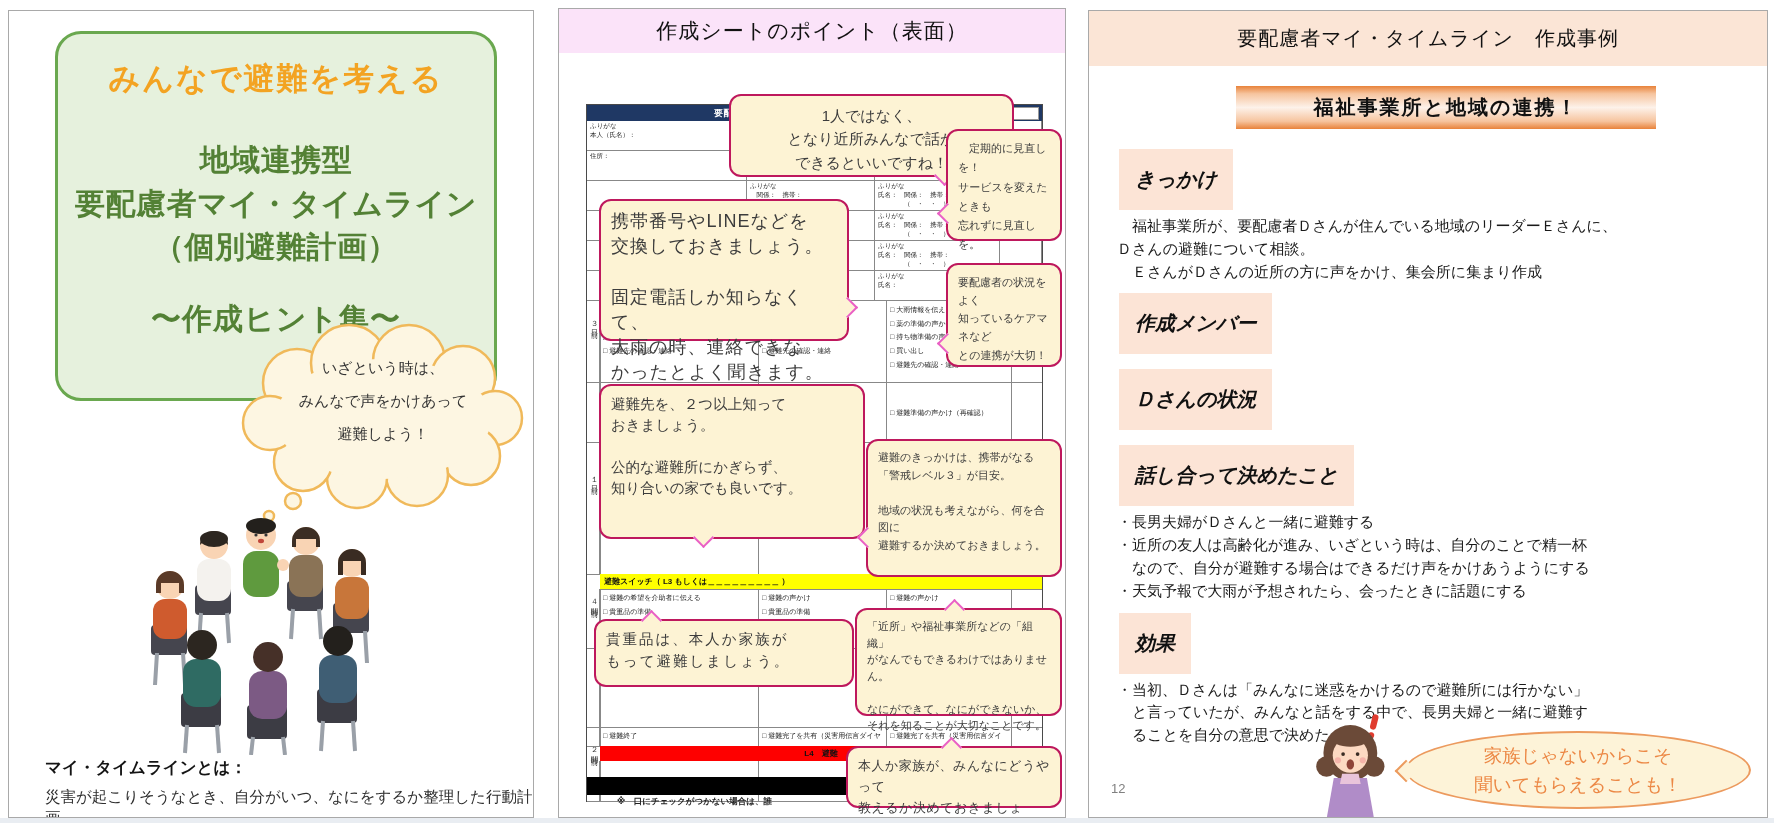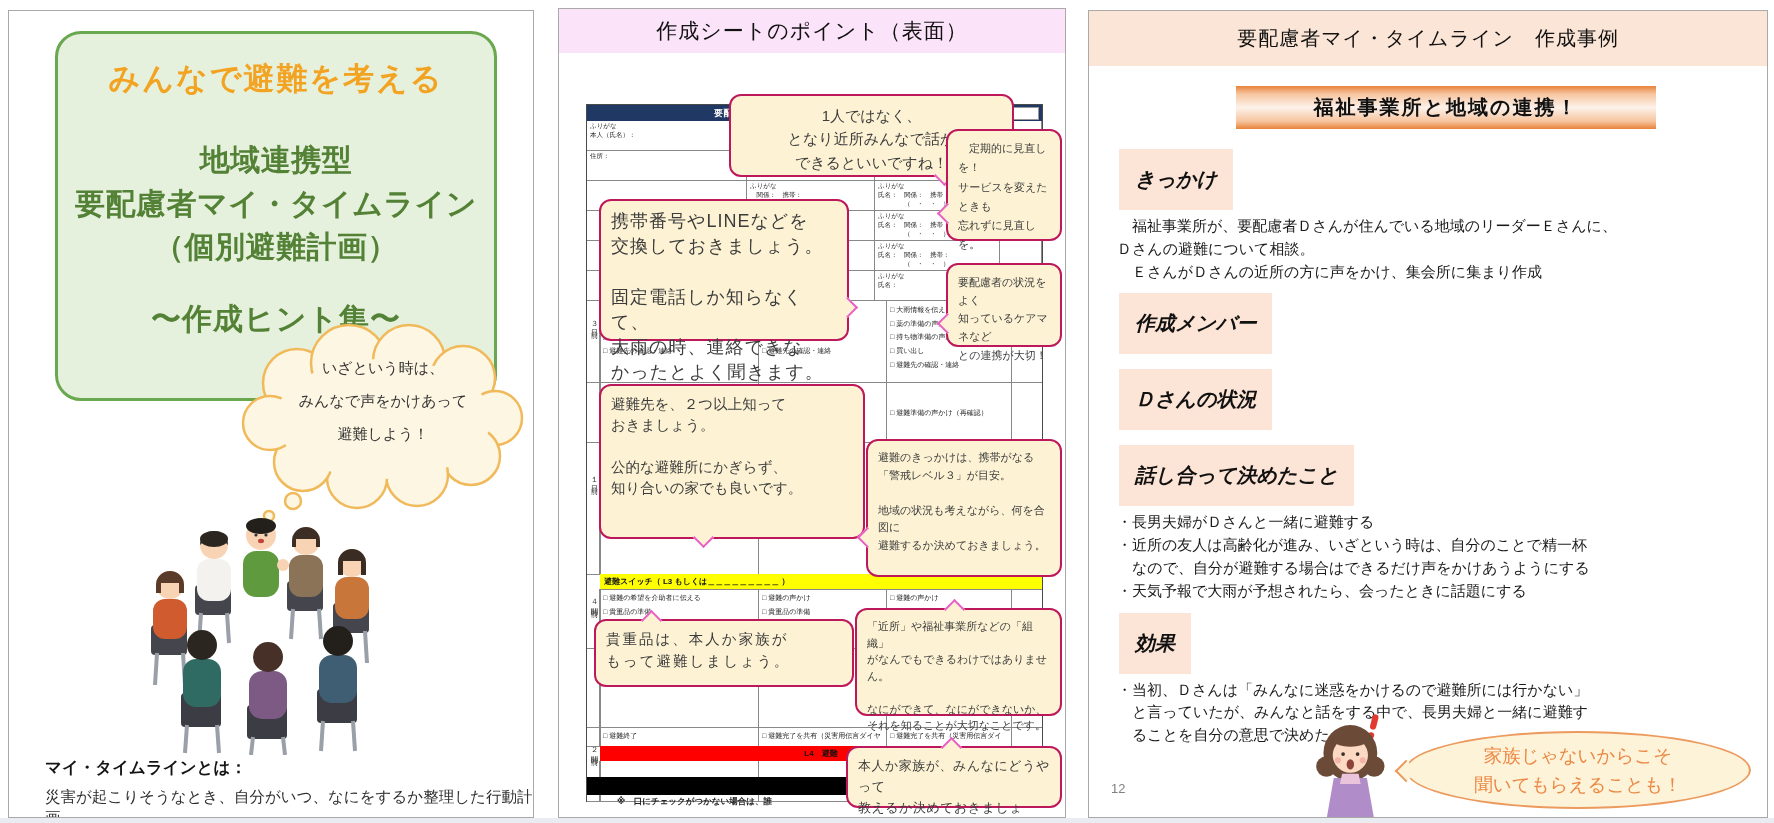--- a/index.html
+++ b/index.html
@@ -69,21 +69,21 @@
   .tail-down{border-right:2px solid #e95fc6;border-bottom:2px solid #e95fc6;}
   .tail-up{border-left:2px solid #e95fc6;border-top:2px solid #e95fc6;}
   .tail-left{border-left:2px solid #e95fc6;border-bottom:2px solid #e95fc6;}
   .tail-right{border-right:2px solid #e95fc6;border-top:2px solid #e95fc6;}
   .pos-b1{left:170px;top:85px;width:285px;height:83px;font-size:15px;line-height:1.55;text-align:center;}
   .pos-b1 .tail{bottom:-8px;right:60px;}
   .pos-b2{left:387px;top:120px;width:116px;height:112px;font-size:11px;line-height:1.75;}
   .pos-b2 .tail{left:-8px;bottom:18px;}
   .pos-b3{left:40px;top:190px;width:250px;height:142px;font-size:18px;line-height:1.4;letter-spacing:1px;}
   .pos-b3 .tail{right:-8px;bottom:24px;}
-  .pos-b4{left:387px;top:254px;width:116px;height:84px;font-size:11px;line-height:1.65;padding-left:28px;}
+  .pos-b4{left:387px;top:254px;width:116px;height:104px;font-size:11px;line-height:1.65;padding-left:28px;}
   .pos-b4 .tail{left:-8px;bottom:14px;}
   .pos-b5{left:40px;top:375px;width:266px;height:155px;font-size:14.5px;line-height:1.45;}
   .pos-b5 .tail{left:95px;bottom:-8px;}
   .pos-b6{left:307px;top:430px;width:196px;height:138px;font-size:11px;line-height:1.6;}
   .pos-b6 .tail{left:-8px;bottom:30px;}
   .pos-b7{left:35px;top:610px;width:260px;height:68px;font-size:14.5px;line-height:1.5;letter-spacing:2px;}
   .pos-b7 .tail{left:48px;top:-8px;}
   .pos-b8{left:296px;top:599px;width:207px;height:108px;font-size:11px;line-height:1.5;}
   .pos-b8 .tail{left:90px;top:-8px;}
   .pos-b9{left:287px;top:737px;width:216px;height:62px;font-size:13px;line-height:1.6;letter-spacing:0.5px;}

